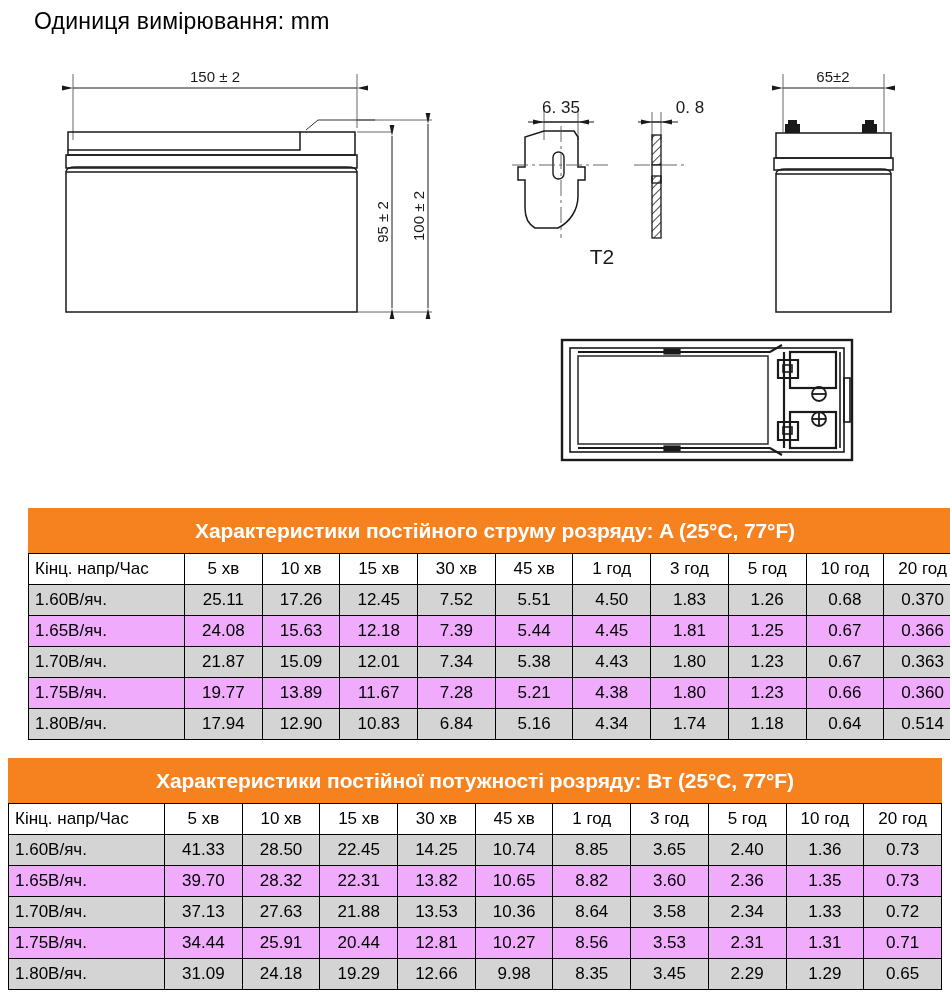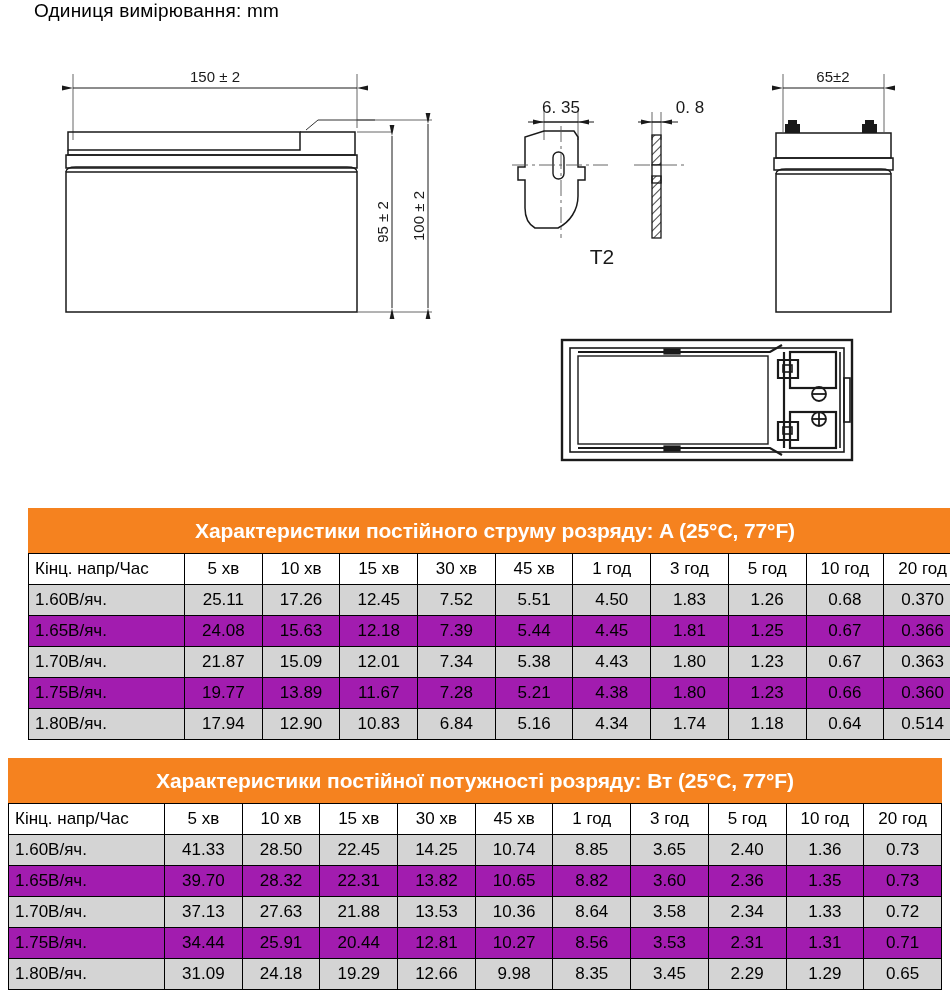--- a/index.html
+++ b/index.html
@@ -13,22 +13,22 @@
     position: relative;
     font-family: "Liberation Sans", sans-serif;
     color: #000000;
     overflow: hidden;
   }
 
   
   #unit-title {
     position: absolute;
     left: 34px;
-    top: 0;
-    font-size: 19px;
+    top: 8px;
+    font-size: 23px;
     letter-spacing: 0.2px;
     white-space: nowrap;
     text-align: right;
   }
 
   
   #drawings {
     position: absolute;
     left: 0;
     top: 0;
@@ -81,21 +81,21 @@
     text-align: left;
     padding-left: 6px;
   }
   table.spec thead th {
     background: #ffffff;
   }
   table.spec tbody tr.row-shaded td {
     background: #d4d4d4;
   }
   table.spec tbody tr.row-plain td {
-    background: #a21caf;
+    background: #f0abfc;
   }
   .col-w-first { width: 156px; }
 </style>
 </head>
 <body>
 
 <div id="unit-title">Одиниця вимірювання: mm</div>
 
 <div id="drawings">
   <svg width="950" height="500" viewBox="0 0 950 500">

